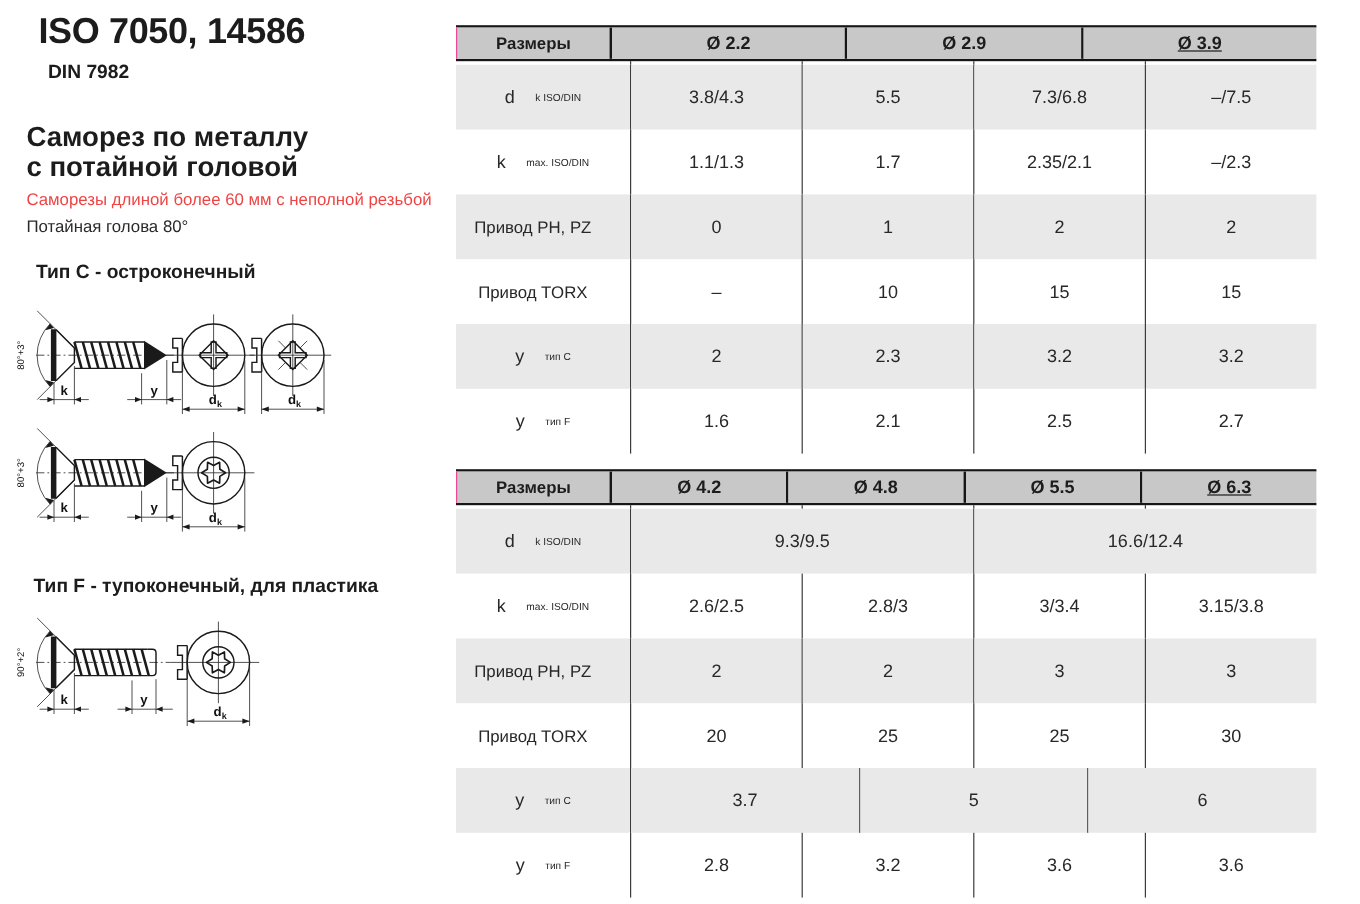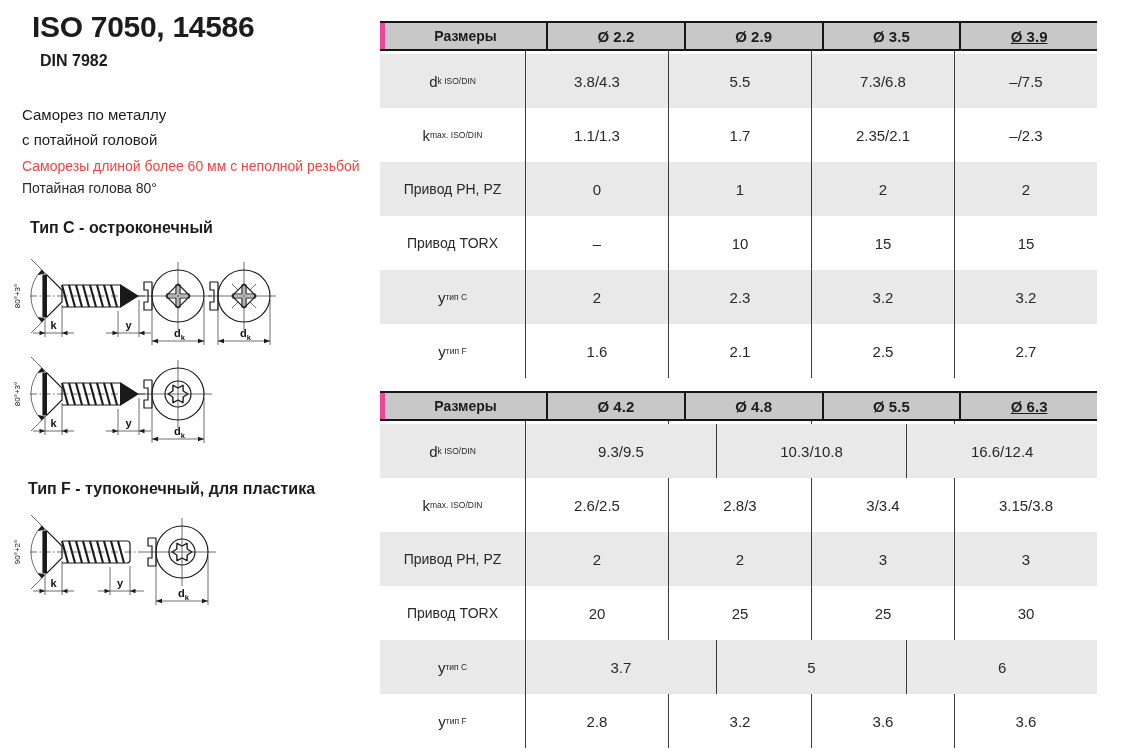--- a/index.html
+++ b/index.html
@@ -3,21 +3,21 @@
 <meta charset="utf-8">
 <style>
   html,body { margin:0; padding:0; background:#fff; }
   .page { position:relative; width:1133px; height:753px; background:#ffffff;
           font-family:"Liberation Sans", sans-serif; color:#232323; overflow:hidden; }
 
   
   .t-main { position:absolute; left:20px; top:10px; font-size:30px; font-weight:700;
             letter-spacing:-0.3px; color:#1c1c1c;margin-left:12px; }
   .t-din  { position:absolute; left:20px; top:52px; font-size:16px; font-weight:700; color:#1c1c1c;margin-left:20px; }
-  .t-prod { position:absolute; left:22px; top:102px; font-size:15px; font-weight:400;
+  .t-prod { position:absolute; left:22px; top:102px; font-size:23px; font-weight:700;
             line-height:25px; color:#1c1c1c; }
   .t-note1 { position:absolute; left:22px; top:158px; font-size:14px; color:#ef4444; }
   .t-note2 { position:absolute; left:22px; top:180px; font-size:14px; color:#2a2a2a; }
   .t-secC { position:absolute; left:30px; top:219px; font-size:16px; font-weight:700; color:#1c1c1c; }
   .t-secF { position:absolute; left:28px; top:480px; font-size:16px; font-weight:700; color:#1c1c1c; }
 
   .drawA { position:absolute; left:6px;  top:256px; }
   .drawB { position:absolute; left:6px;  top:354px; }
   .drawC { position:absolute; left:6px;  top:512px; }
 
@@ -33,39 +33,39 @@
   svg text.ang { font-size:8px; fill:#111; font-family:"Liberation Sans",sans-serif; }
 
   
   .spec-table { position:absolute; left:380px; width:717px; }
   .spec-table.t1 { top:21px; }
   .spec-table.t2 { top:391px; }
 
   .thead { display:flex; height:26px; border-top:2.5px solid #161616; border-bottom:2.5px solid #161616; }
   .hcell { background:#c8c8c8; display:flex; align-items:center; justify-content:center;
            font-weight:700; font-size:14px; color:#1d1d1d; border-right:2px solid #161616; box-sizing:border-box; }
-  .hcell.first { width:168px; border-left:5px solid #ec4899; }
+  .hcell.first { width:130px; border-left:1px solid #ec4899; }
   .hcell.dia { flex:1; font-size:15px; }
   .hcell.last { border-right:none;text-decoration:underline; }
 
   .tgap { display:flex; height:3px; }
   .gcell { border-right:1px solid #3c3c3c; box-sizing:border-box; }
   .gcell.first { width:146px; }
   .gcell.mid { flex:1; }
   .gcell.last { border-right:none; }
 
   .trow { display:flex; height:54px; }
   .cell { display:flex; align-items:center; justify-content:center;
           border-right:1px solid #3c3c3c; box-sizing:border-box; font-size:15px; color:#282828; }
   .cell.first { width:146px; font-size:14px; }
   .cell.val { flex:1; }
   .cell.last { border-right:none; }
   .trow.shade .cell { background:#e9e9e9; }
   .cell.first .lm { font-size:15px; }
-  .cell.first sub { font-size:8.5px; vertical-align:-2px; }
+  .cell.first sub { font-size:8.5px; vertical-align:-2px;padding-left:17px; }
 </style>
 </head>
 <body>
 
 <div class="page">
 
   <div class="t-main">ISO 7050, 14586</div>
   <div class="t-din">DIN 7982</div>
   <div class="t-prod">
     <div>Саморез по металлу</div>
@@ -250,21 +250,20 @@
       <polygon class="ar" points="202,89 196,86.8 196,91.2"></polygon>
       <text class="dim" x="172" y="85"><tspan>d</tspan><tspan class="dimsub" dy="2.5">k</tspan></text>
     </g>
   </svg>
 
   <div class="spec-table t1">
     <div class="thead">
       <div class="hcell first">Размеры</div>
       <div class="hcell dia">Ø 2.2</div>
       <div class="hcell dia">Ø 2.9</div>
-      <div class="hcell dia">Ø 3.5</div>
       <div class="hcell dia last">Ø 3.9</div>
     </div>
     <div class="tgap">
       <div class="gcell first"></div>
         <div class="gcell mid"></div>
         <div class="gcell mid"></div>
         <div class="gcell mid"></div>
         <div class="gcell mid last"></div>
     </div>
     <div class="trow shade">
@@ -343,21 +342,20 @@
         <div class="gcell mid"></div>
         <div class="gcell mid"></div>
         <div class="gcell mid last"></div>
     </div>
     <div class="trow shade">
       <div class="cell first">
           <span class="lm">d</span>
           <sub>k ISO/DIN</sub>
         </div>
       <div class="cell val">9.3/9.5</div>
-      <div class="cell val">10.3/10.8</div>
       <div class="cell val last">16.6/12.4</div>
     </div>
     <div class="trow">
       <div class="cell first">
           <span class="lm">k</span>
           <sub>max. ISO/DIN</sub>
         </div>
       <div class="cell val">2.6/2.5</div>
       <div class="cell val">2.8/3</div>
       <div class="cell val">3/3.4</div>

